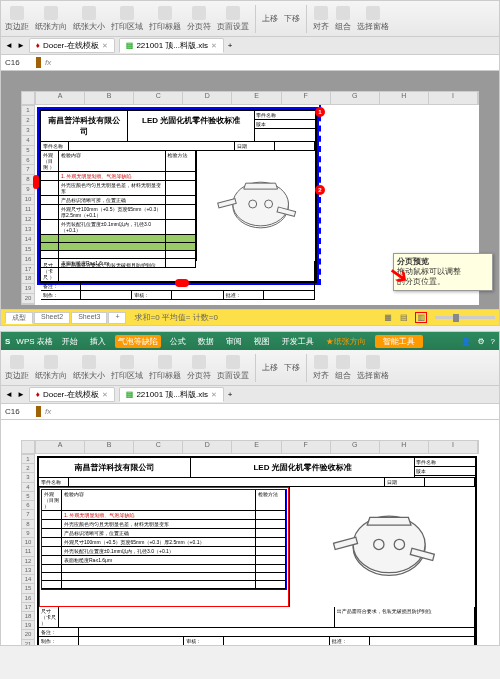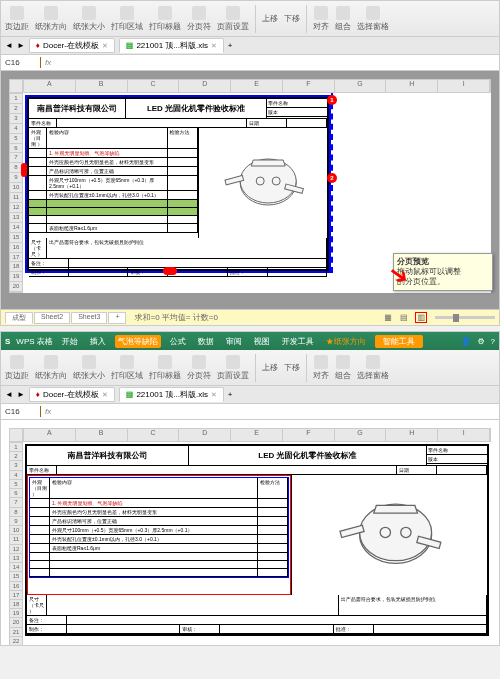--- a/index.html
+++ b/index.html
@@ -7,23 +7,23 @@
 .pane{background:#fff;border:1px solid #ccc;margin-bottom:5px}
 .ribbon{background:linear-gradient(#f5f5f5,#e8e8e8);border-bottom:1px solid #ccc;padding:2px 4px;font-size:8px;display:flex;gap:6px;align-items:center;height:36px}
 .ribbon-group{display:flex;flex-direction:column;align-items:center;gap:1px;color:#555}
 .ribbon-icon{width:14px;height:14px;background:#ddd;border-radius:2px}
 .ribbon-sep{width:1px;height:28px;background:#ccc}
 .tabbar{background:#e8e8e8;border-bottom:1px solid #ccc;padding:2px 4px;font-size:8px;display:flex;gap:4px;align-items:center;height:18px}
 .tab{background:#fff;border:1px solid #ccc;padding:1px 6px;border-radius:2px 2px 0 0;display:flex;align-items:center;gap:3px}
 .tab.active{background:#fff;border-bottom:1px solid #fff}
 .tab-close{color:#999;font-size:7px}
 .formula-bar{display:flex;align-items:center;border-bottom:1px solid #ccc;font-size:8px;height:16px}
-.cell-ref{width:40px;padding:1px 4px;border-right:1px solid #a16207;color:#333}
+.cell-ref{width:40px;padding:1px 4px;border-right:5px solid #a16207;color:#333}
 .fx{padding:1px 4px;color:#888;font-style:italic}
-.canvas{background:#999;padding:8px;position:relative;overflow:hidden}
+.canvas{background:#999;padding:20px;position:relative;overflow:hidden}
 .rulers{display:flex}
 .corner{width:14px;height:14px;background:#e8e8e8;border:1px solid #ccc}
 .col-head{flex:1;height:14px;background:#e8e8e8;border:1px solid #ccc;display:flex}
 .col-head span{flex:1;text-align:center;font-size:7px;color:#666;border-right:1px solid #ccc}
 .body-row{display:flex}
 .row-head{width:14px;background:#e8e8e8;border:1px solid #ccc;display:flex;flex-direction:column}
 .row-head span{flex:1;font-size:6px;text-align:center;color:#666;border-bottom:1px solid #ccc;line-height:8px}
 .sheet-area{flex:1;background:#fff;position:relative}
 .doc{border:2px solid #000;font-size:6px}
 .doc-header{display:flex;border-bottom:1px solid #000}
@@ -35,21 +35,21 @@
 .doc-row>div{border-right:1px solid #000;padding:1px 2px;font-size:5px}
 .doc-body{display:flex}
 .doc-left{flex:1.4}
 .doc-right{flex:1;border-left:1px solid #000;display:flex;align-items:center;justify-content:center;padding:4px}
 .part-img{width:90%;height:70px;position:relative}
 .marker{position:absolute;background:#f00;color:#fff;border-radius:50%;width:10px;height:10px;font-size:6px;display:flex;align-items:center;justify-content:center;font-weight:bold}
 .dash-v{position:absolute;border-right:2px dashed #00f;top:0;bottom:0}
 .page-break-sel{border:2px solid #00f}
 .tooltip{position:absolute;background:#ffffe1;border:1px solid #999;padding:3px;font-size:8px;color:#333;line-height:10px;box-shadow:1px 1px 3px rgba(0,0,0,0.3)}
 .arrow{position:absolute;color:#f00;font-size:24px;transform:rotate(35deg)}
-.status{background:#fef9c3;border-top:1px solid #ccc;font-size:8px;padding:2px 4px;display:flex;align-items:center;gap:8px;height:16px;color:#666}
+.status{background:#fde047;border-top:1px solid #ccc;font-size:8px;padding:2px 4px;display:flex;align-items:center;gap:8px;height:16px;color:#666}
 .sheet-tabs{display:flex;gap:1px}
 .sheet-tab{background:#fff;border:1px solid #ccc;padding:0 6px;font-size:7px}
 .sheet-tab.active{border-bottom:1px solid #fff}
 .zoom-slider{width:60px;height:3px;background:#ccc;position:relative}
 .zoom-thumb{position:absolute;width:6px;height:8px;background:#888;top:-2px;left:30%}
 .green-row{background:#9c6}
 .red-text{color:#c00}
 .titlebar2{background:linear-gradient(#2d8a5f,#267a52);color:#fff;font-size:8px;padding:3px 4px;display:flex;gap:6px;align-items:center;height:18px}
 .menu-item{padding:1px 3px}
 .menu-item.active{background:#f90;border-radius:2px}

